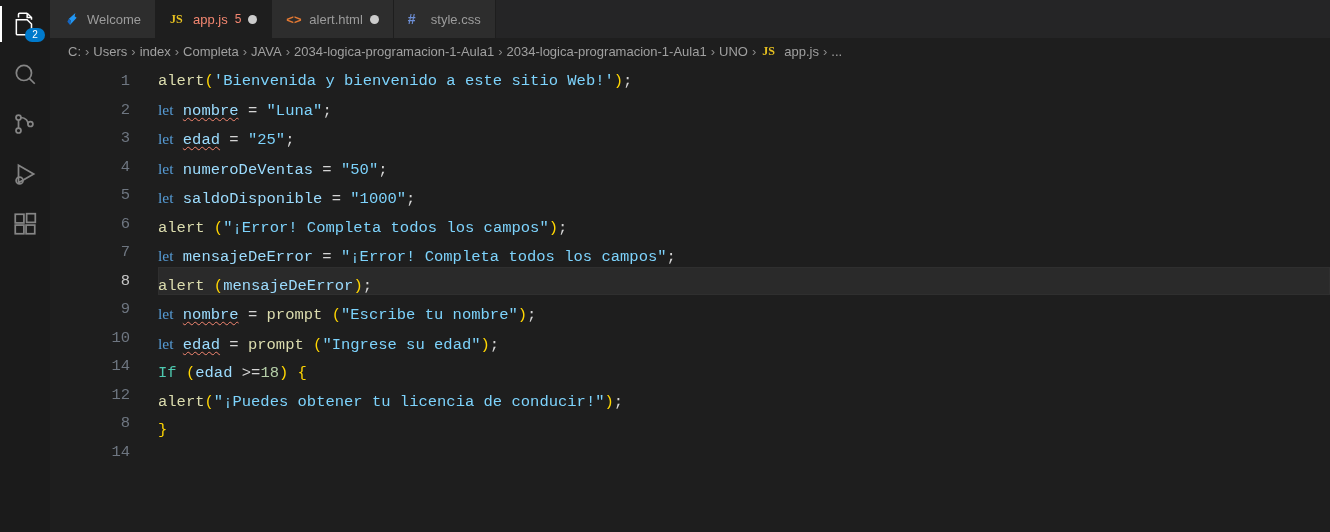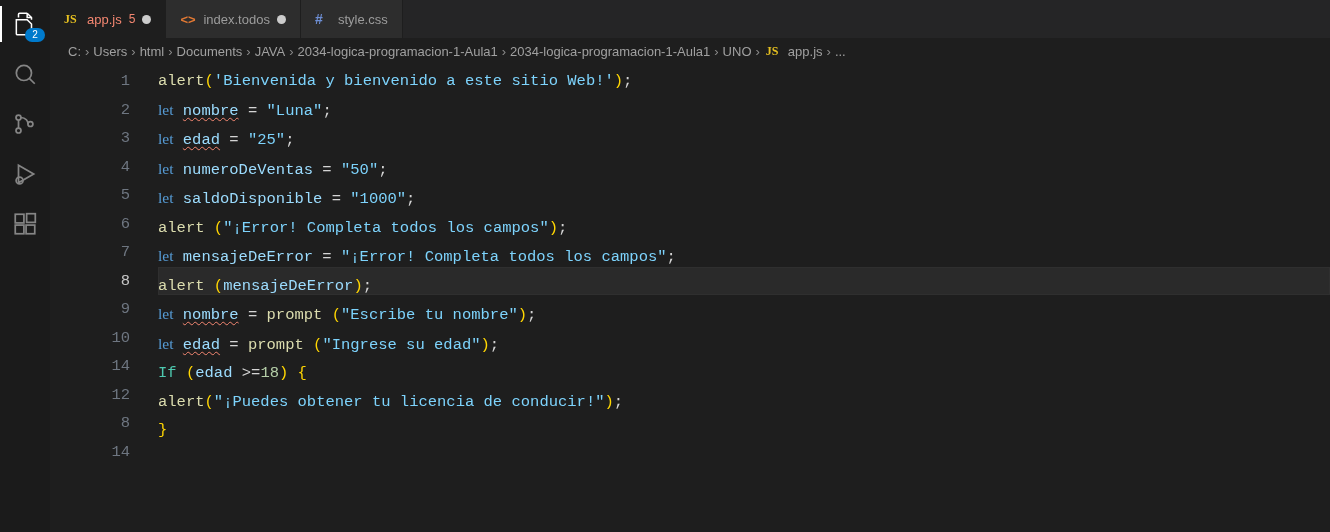--- a/index.html
+++ b/index.html
@@ -86,45 +86,54 @@
           <rect x="3" y="13" width="8" height="8"></rect>
           <rect x="13" y="13" width="8" height="8"></rect>
           <rect x="13.5" y="2.5" width="8" height="8"></rect>
         </svg>
     </div>
   </div>
 
   <div class="main">
 
     <div class="tabs" id="tabs">
+        <div class="tab">
+          <span>
+            <svg class="ficon" viewBox="0 0 24 24">
+              <path fill="#2196f3" d="M17 3L7 12l3 2-1 7 10-11-3-2z"></path>
+              <path fill="#1565c0" d="M7 12l3 2-1 7-4-5z"></path>
+            </svg>
+          </span>
+          <span class="tlabel">Welcome</span>
+        </div>
         <div class="tab active">
           <span><span class="ficon" style="color:#e6c020;font-weight:700;font-size:12px;font-family:Segoe UI;display:inline-flex;align-items:center;">JS</span></span>
           <span class="tlabel err-label">app.js</span>
           <span class="err">5</span>
           <span class="dirty"></span>
         </div>
         <div class="tab">
           <span><span class="ficon" style="color:#e37933;font-weight:700;font-size:13px;display:inline-flex;align-items:center;">&lt;&gt;</span></span>
-          <span class="tlabel">index.todos</span>
+          <span class="tlabel">alert.html</span>
           <span class="dirty"></span>
         </div>
         <div class="tab">
           <span><span class="ficon" style="color:#6d8ed4;font-weight:700;font-size:14px;display:inline-flex;align-items:center;">#</span></span>
           <span class="tlabel">style.css</span>
         </div>
       </div>
 
     <div class="crumbs" id="crumbs">
         <span>C:</span>
         <span class="sep">›</span>
         <span>Users</span>
         <span class="sep">›</span>
-        <span>html</span>
+        <span>index</span>
         <span class="sep">›</span>
-        <span>Documents</span>
+        <span>Completa</span>
         <span class="sep">›</span>
         <span>JAVA</span>
         <span class="sep">›</span>
         <span>2034-logica-programacion-1-Aula1</span>
         <span class="sep">›</span>
         <span>2034-logica-programacion-1-Aula1</span>
         <span class="sep">›</span>
         <span>UNO</span>
         <span class="sep">›</span>
         <span style="margin:0 2px;"><span class="ficon" style="color:#e6c020;font-weight:700;font-size:12px;font-family:Segoe UI;display:inline-flex;align-items:center;">JS</span></span>

